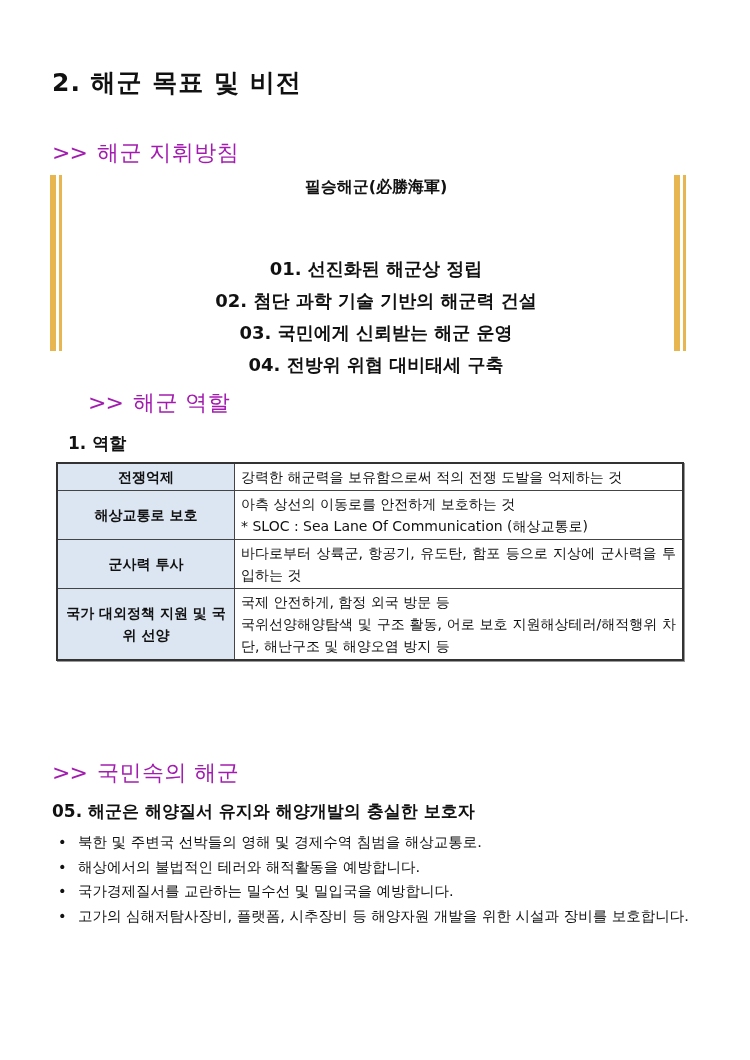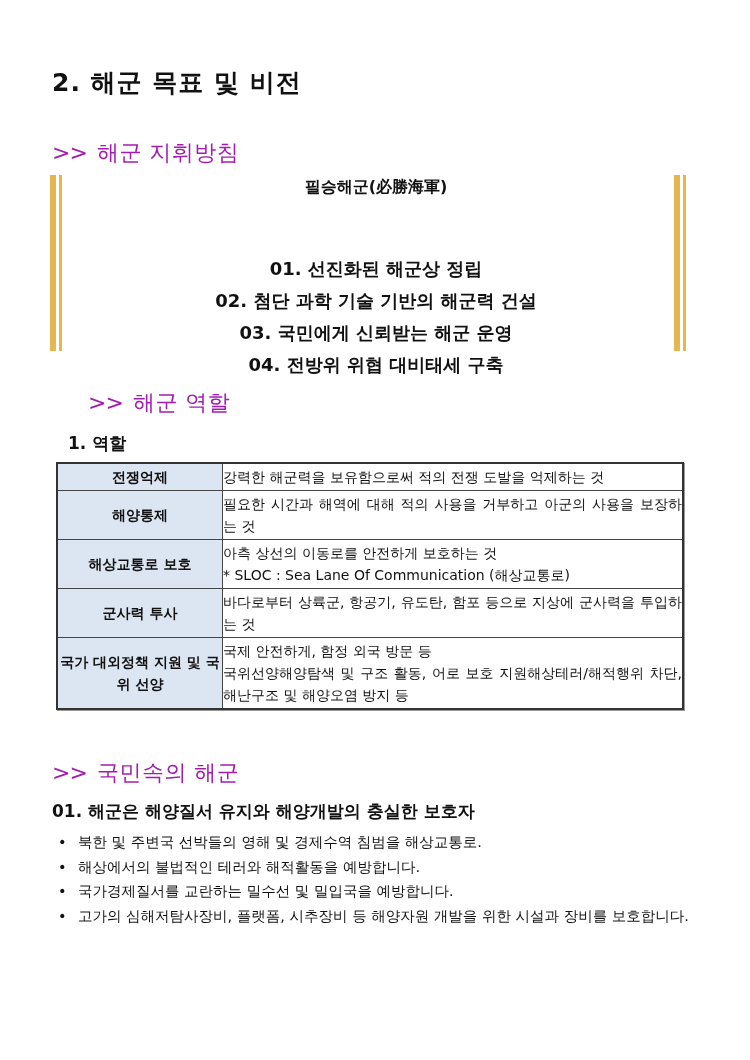--- a/index.html
+++ b/index.html
@@ -10,21 +10,21 @@
   .sec .arrow { letter-spacing:-1px; margin-right:10px; }
   .box { left:50px; top:175px; width:640px; height:176px;padding-left:12px; }
   .bar { position:absolute; top:0; height:176px; background:#e8b650; }
   .bar.thick { width:6px; }
   .bar.thin { width:3px; }
   .box-title { position:absolute; left:0; right:0; top:2px; text-align:center; font-size:16px; font-weight:bold; }
   .goals { position:absolute; left:0; right:0; top:50px; text-align:center;margin-top:28px; }
   .goal { font-size:18px; font-weight:bold; height:32px; line-height:32px; }
   .sub { left:52px; top:432px; font-size:17px; font-weight:bold;margin-left:16px; }
   table.roles { position:absolute; left:56px; top:462px; width:628px; border-collapse:collapse; border:2px solid #333; box-shadow:1px 1px 0 #999; font-size:14px; }
-  table.roles td { border:1px solid #444; padding:2px 0; vertical-align:middle; line-height:22px; }
+  table.roles td { border:1px solid #444; padding:2px 6px; vertical-align:middle; line-height:22px; }
   table.roles td.k { width:164px; background:#dce6f2; text-align:center; font-weight:bold; }
   table.roles td.v { text-align:justify; }
   .sub2 { left:52px; top:800px; font-size:17px; font-weight:bold; }
   ul.bullets { position:absolute; left:52px; top:830px; width:640px; margin:0; padding:0; list-style:none; font-size:14.5px; }
   ul.bullets li { position:relative; padding-left:26px; line-height:24.5px; }
   ul.bullets li .dot { position:absolute; left:6px; top:0; }
 </style>
 </head>
 <body>
 
@@ -55,26 +55,20 @@
 
 <table class="roles">
   <tbody>
       <tr>
     <td class="k">전쟁억제</td>
     <td class="v">
           <div>강력한 해군력을 보유함으로써 적의 전쟁 도발을 억제하는 것</div>
         </td>
   </tr>
   <tr>
-    <td class="k">해양통제</td>
-    <td class="v">
-          <div>필요한 시간과 해역에 대해 적의 사용을 거부하고 아군의 사용을 보장하는 것</div>
-        </td>
-  </tr>
-  <tr>
     <td class="k">해상교통로 보호</td>
     <td class="v">
       <div>아측 상선의 이동로를 안전하게 보호하는 것</div>
       <div>* SLOC : Sea Lane Of Communication (해상교통로)</div>
     </td>
   </tr>
   <tr>
     <td class="k">군사력 투사</td>
     <td class="v">
           <div>바다로부터 상륙군, 항공기, 유도탄, 함포 등으로 지상에 군사력을 투입하는 것</div>
@@ -86,20 +80,20 @@
       <div>국제 안전하게, 함정 외국 방문 등</div>
       <div>국위선양해양탐색 및 구조 활동, 어로 보호 지원해상테러/해적행위 차단, 해난구조 및 해양오염 방지 등</div>
     </td>
   </tr>
 </tbody>
   </table>
 
 <div class="abs sec" style="top:758px;">
   <span class="arrow">&gt;&gt;</span><span>국민속의 해군</span>
 </div>
-<div class="abs sub2">01. 해군은 해양질서 유지와 해양개발의 충실한 보호자</div>
+<div class="abs sub2">05. 해군은 해양질서 유지와 해양개발의 충실한 보호자</div>
 
 <ul class="bullets">
   <li><span class="dot">•</span><span>북한 및 주변국 선박들의 영해 및 경제수역 침범을 해상교통로.</span></li>
   <li><span class="dot">•</span><span>해상에서의 불법적인 테러와 해적활동을 예방합니다.</span></li>
   <li><span class="dot">•</span><span>국가경제질서를 교란하는 밀수선 및 밀입국을 예방합니다.</span></li>
   <li><span class="dot">•</span><span>고가의 심해저탐사장비, 플랫폼, 시추장비 등 해양자원 개발을 위한 시설과 장비를 보호합니다.</span></li>
 </ul>
 
 </body></html>

